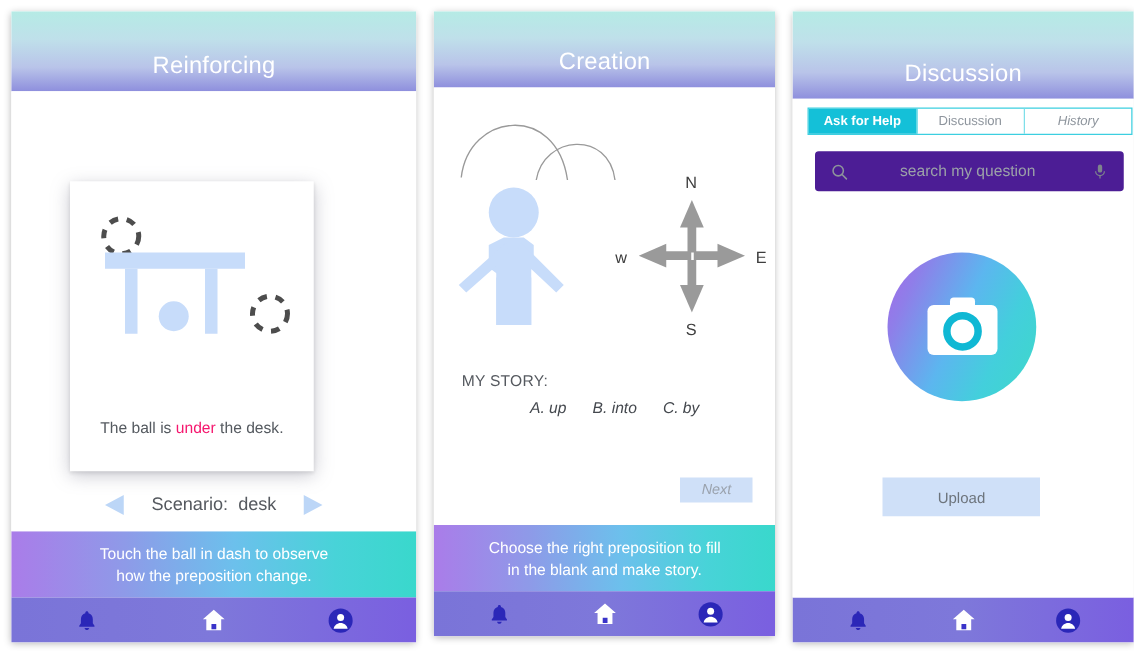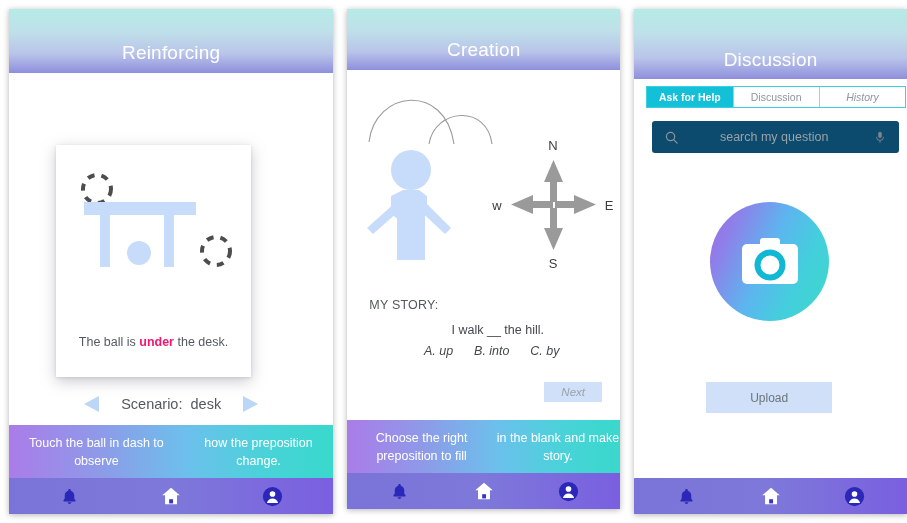--- a/index.html
+++ b/index.html
@@ -56,21 +56,21 @@
     position: relative;
     overflow: hidden;
   }
 
   
   .banner {
     flex: none;
     height: 53px;
     background: linear-gradient(to right, #aa7ce9 0%, #8e9ae8 28%, #6cc0ec 55%, #48d3d8 80%, #39d8cc 100%);
     display: flex;
-    flex-direction: row;
+    flex-direction: column;
     align-items: center;
     justify-content: center;
     color: #ffffff;
     font-size: 12.5px;
     line-height: 18px;
     text-align: center;
   }
 
   
   .navbar {
@@ -100,21 +100,21 @@
     left: 0; top: 18px;
     width: 195px; height: 150px;
   }
   .card-caption {
     position: absolute;
     left: 0; right: 0; bottom: 28px;
     text-align: center;
     font-size: 12.5px;
     color: #555a60;
   }
-  .kw { color: #f5176e; font-weight: bold; }
+  .kw { color: #f5176e; font-weight: normal; }
 
   .scenario-row {
     position: absolute;
     left: 0; right: 0; top: 318px;
     display: flex;
     align-items: center;
     justify-content: center;
     gap: 16px;
   }
   .arrow-btn { width: 26px; height: 26px; display:flex; align-items:center; justify-content:center;}
@@ -185,21 +185,21 @@
   .tab:last-child { border-right: none; font-style: italic; }
   .tab.active {
     background: #14c0d8;
     color: #ffffff;
     font-weight: bold;
   }
   .searchbar {
     position: absolute;
     left: 18px; top: 42px;
     width: 247px; height: 32px;
-    background: #0c4a6e;
+    background: #4c1d95;
     border-radius: 3px;
     display: flex;
     align-items: center;
     padding: 0 12px;
     box-sizing: border-box;
   }
   .search-input-text {
     flex: 1 1 auto;
     text-align: center;
     font-size: 12.5px;
@@ -337,21 +337,20 @@
           </g>
           <text x="206" y="78" fill="#3d3d3d" font-size="13" font-family="Liberation Sans, sans-serif" text-anchor="middle">N</text>
           <text x="206" y="196" fill="#3d3d3d" font-size="13" font-family="Liberation Sans, sans-serif" text-anchor="middle">S</text>
           <text x="262" y="138" fill="#3d3d3d" font-size="13" font-family="Liberation Sans, sans-serif" text-anchor="middle">E</text>
           <text x="150" y="138" fill="#3d3d3d" font-size="13" font-family="Liberation Sans, sans-serif" text-anchor="middle">w</text>
         </g>
       </svg>
 
       <div class="story-block">
         <div class="story-title">MY STORY:</div>
-        <div class="story-sentence">I walk  __  the hill.</div>
         <div class="story-options">A. up      B. into      C. by</div>
       </div>
 
       <div class="next-btn">Next</div>
     </div>
 
     <div class="banner">
       <div>Choose the right preposition to fill</div>
       <div>in the blank and make story.</div>
     </div>

